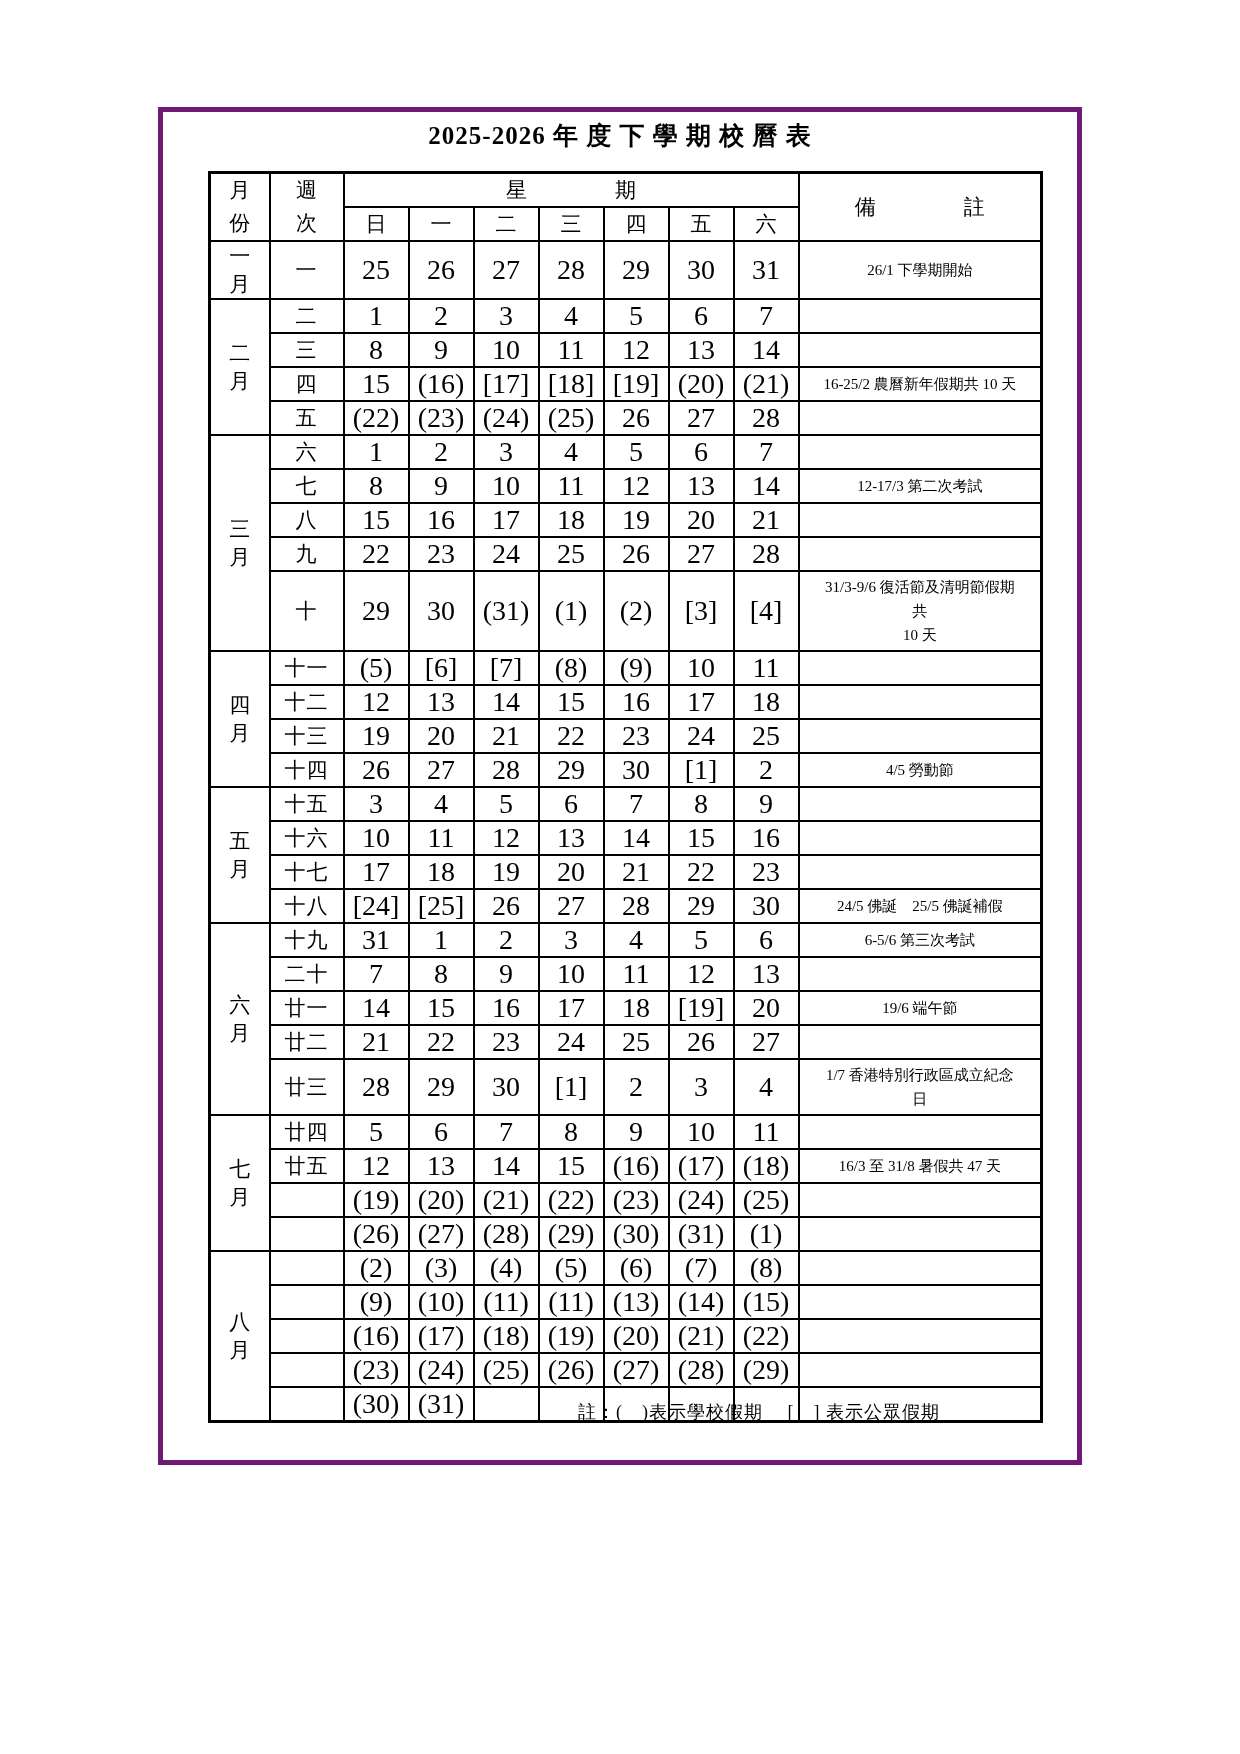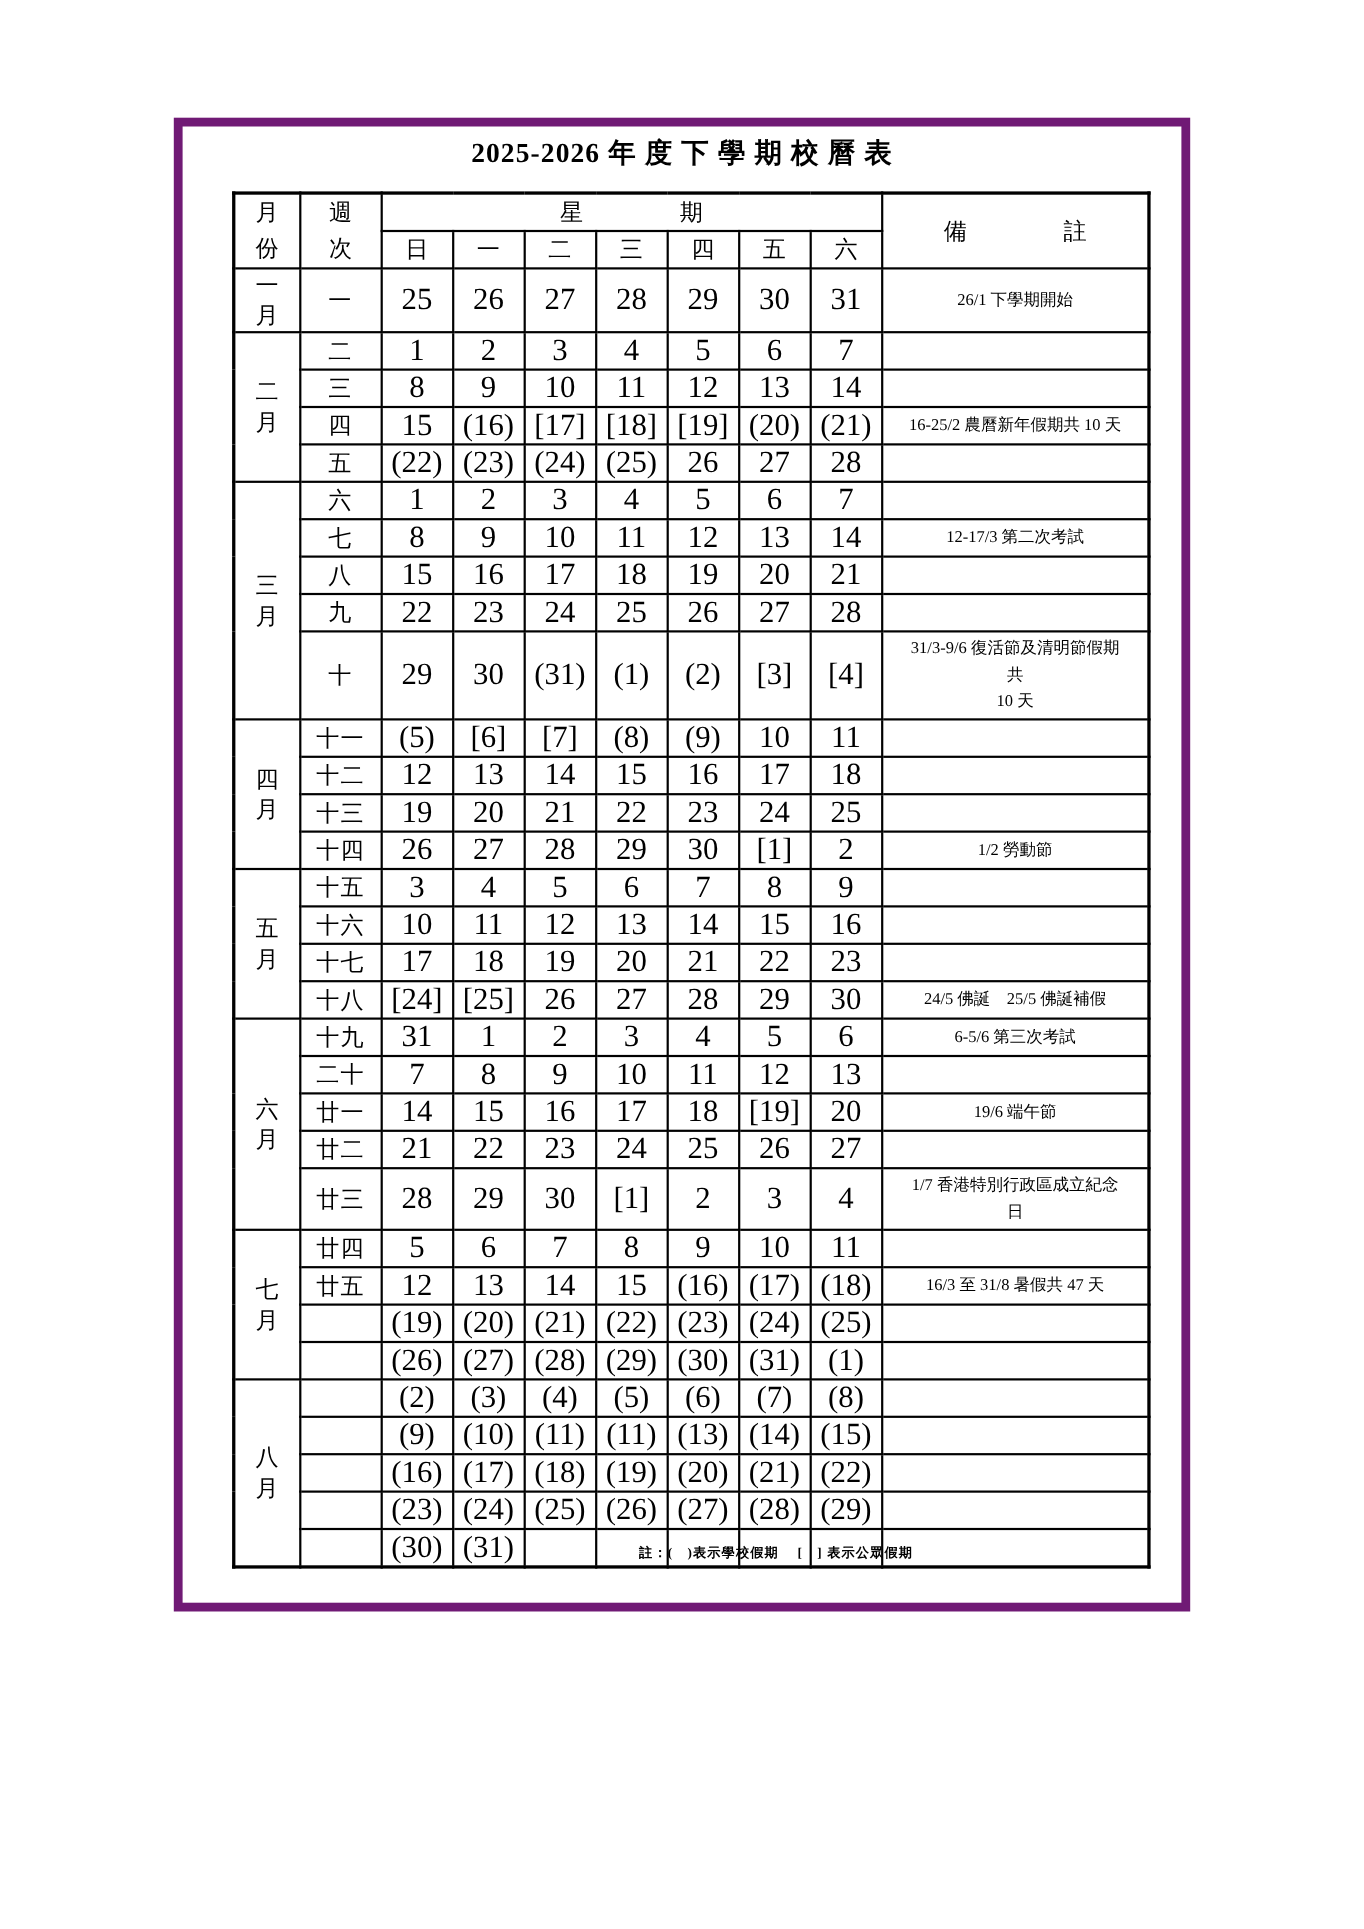--- a/index.html
+++ b/index.html
@@ -5,21 +5,21 @@
   * { margin:0; padding:0; box-sizing:border-box; }
   html,body { background:#ffffff; }
   body {
     width:1240px; height:1754px; position:relative;
     font-family:"Liberation Serif","DejaVu Serif",serif;
     color:#000;
   }
   .frame {
     position:absolute; left:158px; top:107px;
     width:924px; height:1358px;
-    border:8px solid #701a75; background:#fff;
+    border:5px solid #701a75; background:#fff;
   }
   .title {
     position:absolute; top:7px; left:0; width:100%;
     text-align:center; font-size:25px; font-weight:bold;
     letter-spacing:1px; white-space:pre;
   }
   table.cal {
     position:absolute; left:45px; top:59px;
     width:832px; border-collapse:collapse; table-layout:fixed;
     border:3px solid #000;
@@ -36,21 +36,21 @@
   .wd { font-size:21px; }
   .month-cell span { display:block; line-height:28px; font-size:21px; }
   .week-cell { font-size:21px; letter-spacing:1px; }
   .day-cell { font-size:28px; }
   .remark-cell {
     text-align:left; font-size:15px; line-height:24px;
     padding:3px 20px; white-space:pre-line;
   }
   .footnote {
     position:absolute; left:415px; top:1288px;
-    font-size:12px; letter-spacing:1px; white-space:pre;font-weight:bold;
+    font-size:18px; letter-spacing:1px; white-space:pre;
   }
 </style>
 </head>
 <body>
 
 <div class="frame">
 
   <div class="title">2025-2026 年 度 下 學 期 校 曆 表</div>
 
   <table class="cal">
@@ -262,21 +262,21 @@
         </tr>
         <tr>
           <td class="week-cell">十四</td>
           <td class="day-cell">26</td>
           <td class="day-cell">27</td>
           <td class="day-cell">28</td>
           <td class="day-cell">29</td>
           <td class="day-cell">30</td>
           <td class="day-cell">[1]</td>
           <td class="day-cell">2</td>
-          <td class="remark-cell">1/2 勞動節</td>
+          <td class="remark-cell">4/5 勞動節</td>
         </tr>
         <tr>
           <td class="month-cell" rowspan="4">
             <span>五</span>
             <span>月</span>
           </td>
           <td class="week-cell">十五</td>
           <td class="day-cell">3</td>
           <td class="day-cell">4</td>
           <td class="day-cell">5</td>

